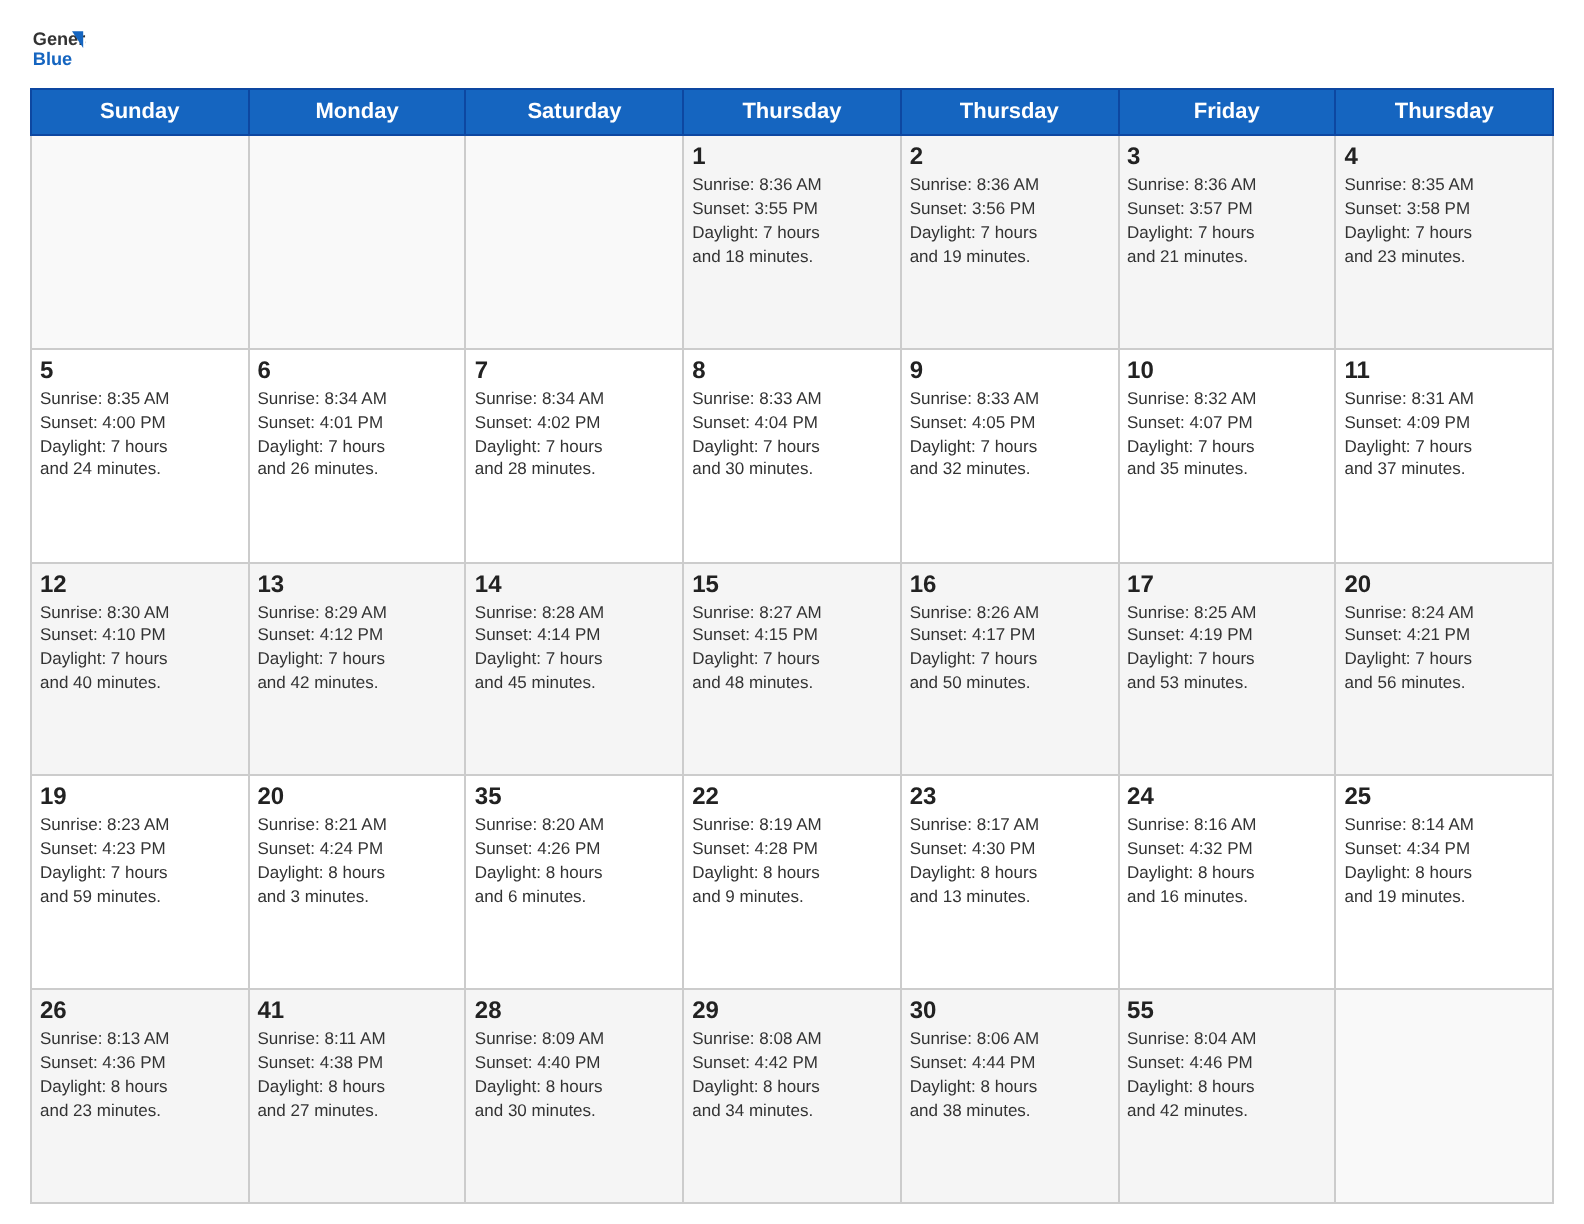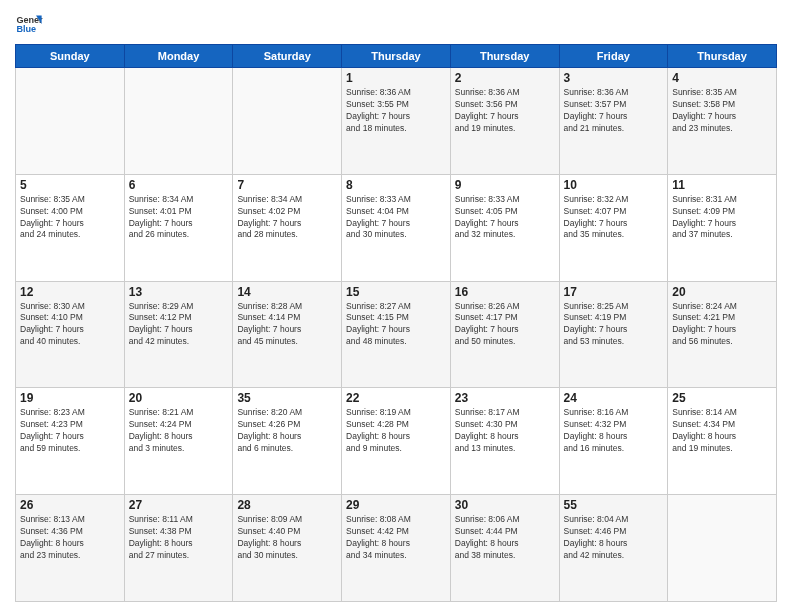--- a/index.html
+++ b/index.html
@@ -229,21 +229,21 @@
             <span class="day-number">25</span>
             <div class="day-info">Sunrise: 8:14 AM<br>Sunset: 4:34 PM<br>Daylight: 8 hours<br>and 19 minutes.</div>
           </td>
         </tr>
         <tr class="row-shade">
           <td>
             <span class="day-number">26</span>
             <div class="day-info">Sunrise: 8:13 AM<br>Sunset: 4:36 PM<br>Daylight: 8 hours<br>and 23 minutes.</div>
           </td>
           <td>
-            <span class="day-number">27</span>
+            <span class="day-number">41</span>
             <div class="day-info">Sunrise: 8:11 AM<br>Sunset: 4:38 PM<br>Daylight: 8 hours<br>and 27 minutes.</div>
           </td>
           <td>
             <span class="day-number">28</span>
             <div class="day-info">Sunrise: 8:09 AM<br>Sunset: 4:40 PM<br>Daylight: 8 hours<br>and 30 minutes.</div>
           </td>
           <td>
             <span class="day-number">29</span>
             <div class="day-info">Sunrise: 8:08 AM<br>Sunset: 4:42 PM<br>Daylight: 8 hours<br>and 34 minutes.</div>
           </td>

